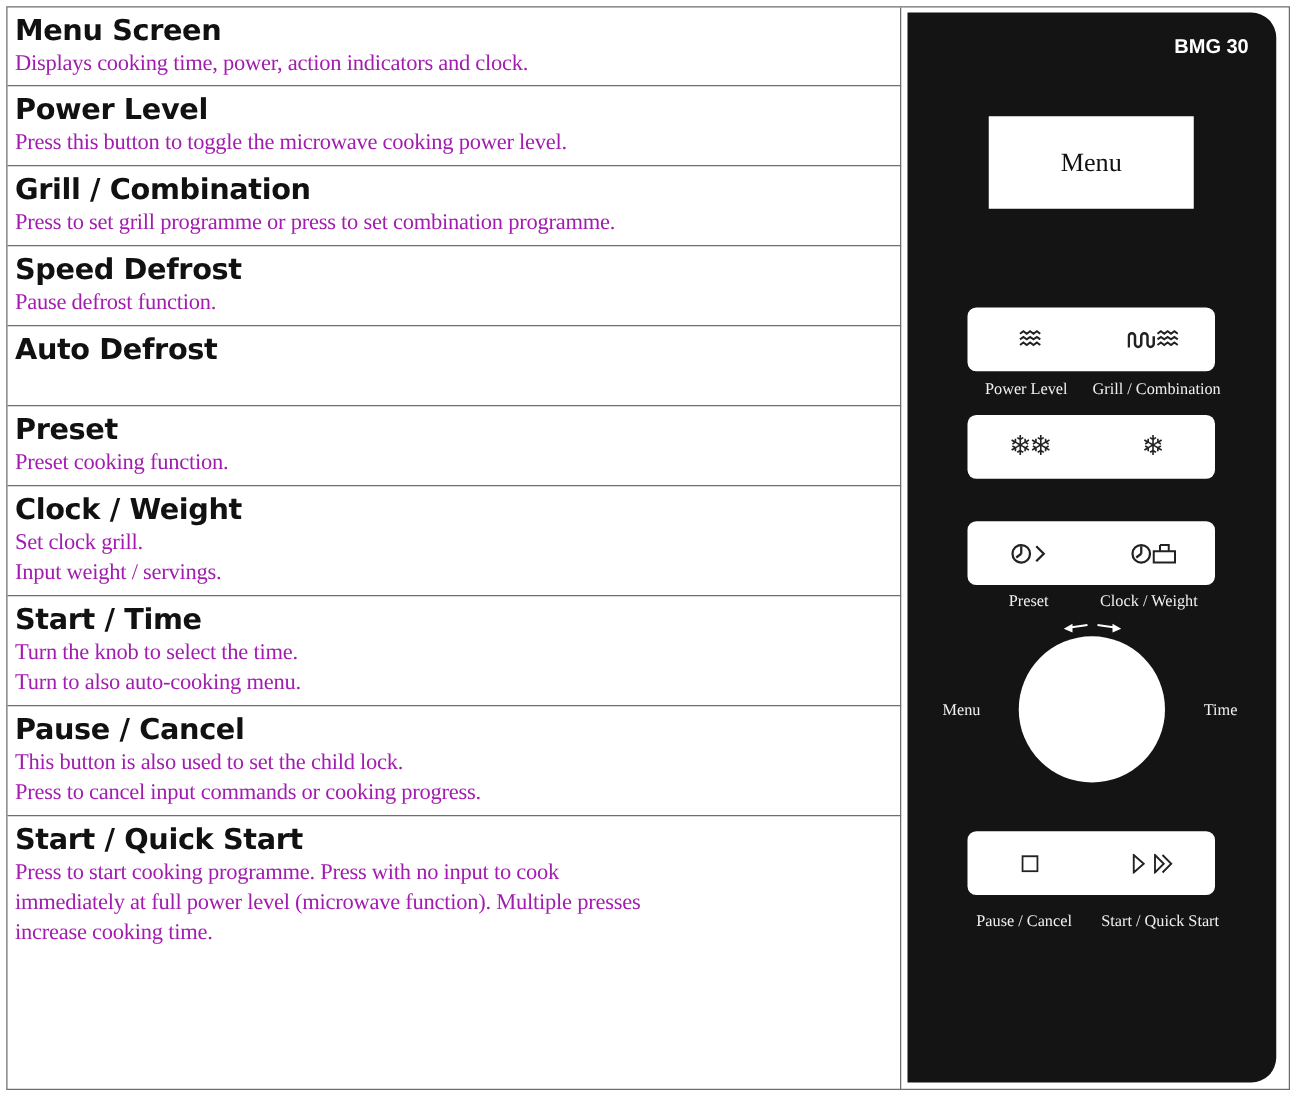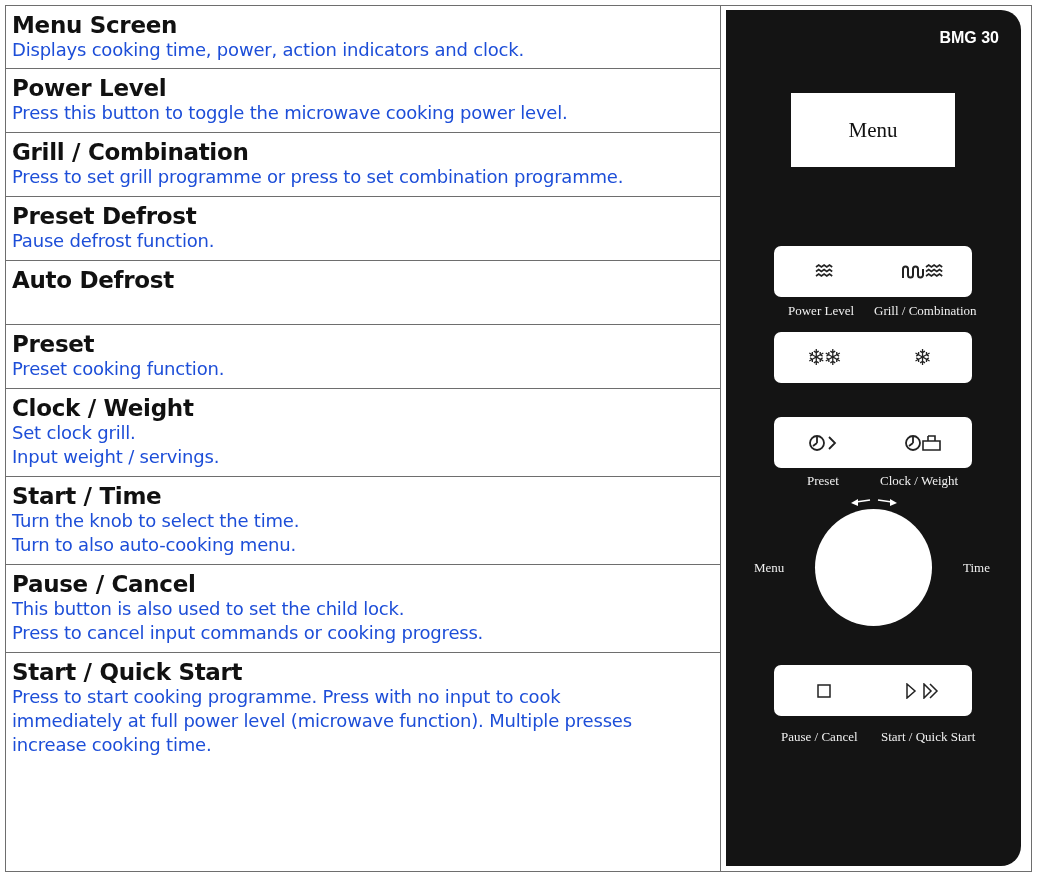--- a/index.html
+++ b/index.html
@@ -3,21 +3,21 @@
 <meta charset="utf-8">
 <style>
   html, body { margin: 0; padding: 0; background: #ffffff; }
   body { width: 1039px; height: 881px; position: relative; overflow: hidden; font-family: "DejaVu Sans", sans-serif; }
   .frame { position: absolute; left: 5px; top: 5px; width: 1027px; height: 867px; border: 1px solid #6e6e6e; box-sizing: border-box; }
   .left-col { position: absolute; left: 6px; top: 6px; width: 715px; height: 866px; }
   .divider-v { position: absolute; left: 720px; top: 6px; width: 1px; height: 866px; background: #6e6e6e; }
   .row { position: absolute; left: 0; width: 715px; border-bottom: 1px solid #6e6e6e; box-sizing: border-box; padding-left: 6px; }
   .row.last { border-bottom: none; }
   .row-title { font-weight: bold; font-size: 23px; line-height: 26px; color: #111; margin-top: 6px; letter-spacing: -0.3px; }
-  .row-desc { font-size: 18px; line-height: 24px; color: #1d4ed8; letter-spacing: -0.2px; }
+  .row-desc { font-size: 18px; line-height: 24px; color: #a21caf; letter-spacing: -0.2px; font-family: Liberation Serif, serif; }
 
   .panel { position: absolute; left: 726px; top: 10px; width: 295px; height: 856px; background: #141414; border-radius: 0 20px 20px 0; }
   .model { position: absolute; right: 22px; top: 19px; color: #fff; font-weight: bold; font-size: 16px; font-family: Liberation Sans, sans-serif; }
   .screen { position: absolute; left: 65px; top: 83px; width: 164px; height: 74px; background: #fff; display: flex; align-items: center; justify-content: center; font-family: "Liberation Serif", serif; font-size: 21px; color: #111; }
   .btn-pair { position: absolute; left: 48px; width: 198px; height: 51px; background: #fff; border-radius: 7px; }
   .btn-half { position: absolute; top: 0; width: 99px; height: 51px; display: flex; align-items: center; justify-content: center; cursor: pointer; }
   .btn-half.l { left: 0; } .btn-half.r { left: 99px; }
   .label { position: absolute; color: #f0f0f0; font-family: "Liberation Serif", serif; font-size: 13px; white-space: nowrap; }
   .knob { position: absolute; left: 89px; top: 499px; width: 117px; height: 117px; background: #fff; border-radius: 50%; }
   .arrows { position: absolute; left: 122px; top: 486px; width: 52px; height: 14px; }
@@ -34,21 +34,21 @@
   </div>
   <div class="row" style="top:63px;height:64px">
     <div class="row-title">Power Level</div>
     <div class="row-desc">Press this button to toggle the microwave cooking power level.</div>
   </div>
   <div class="row" style="top:127px;height:64px">
     <div class="row-title">Grill / Combination</div>
     <div class="row-desc">Press to set grill programme or press to set combination programme.</div>
   </div>
   <div class="row" style="top:191px;height:64px">
-    <div class="row-title">Preset Defrost</div>
+    <div class="row-title">Speed Defrost</div>
     <div class="row-desc">Pause defrost function.</div>
   </div>
   <div class="row" style="top:255px;height:64px">
     <div class="row-title">Auto Defrost</div>
   </div>
   <div class="row" style="top:319px;height:64px">
     <div class="row-title">Preset</div>
     <div class="row-desc">Preset cooking function.</div>
   </div>
   <div class="row" style="top:383px;height:88px">

